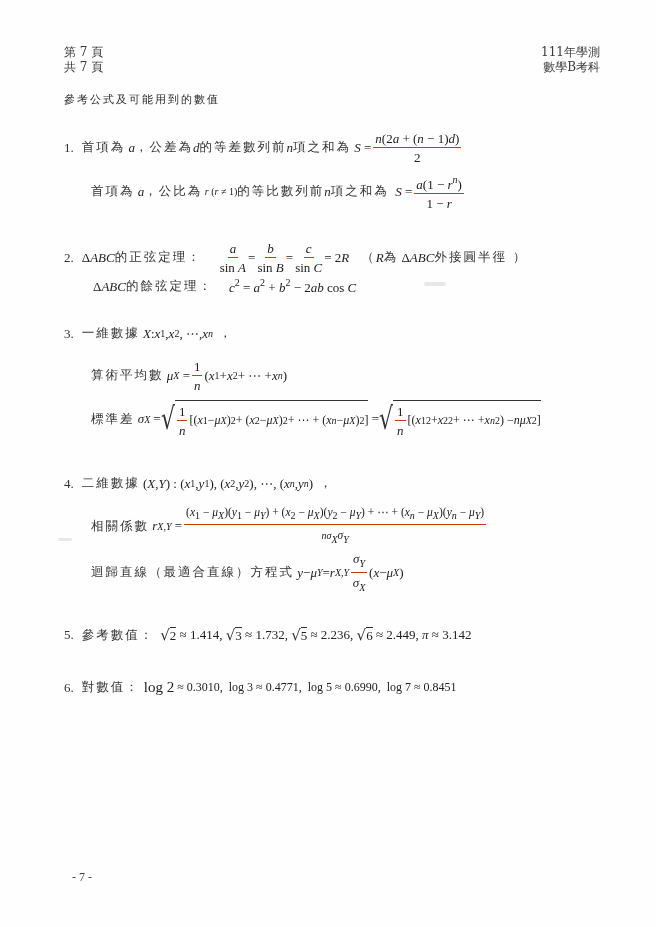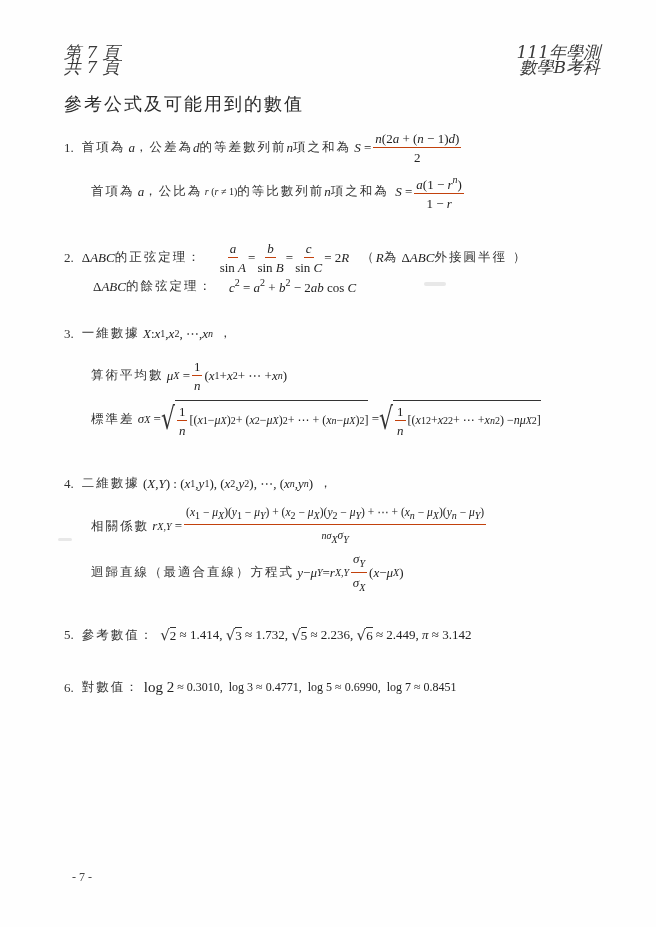--- a/index.html
+++ b/index.html
@@ -16,29 +16,28 @@
       font-family: "DejaVu Serif", "Liberation Serif", serif;
     }
     .page {
       position: absolute;
       left: 0; top: 0;
       width: 656px; height: 927px;
       background: #fefefe;
     }
     .abs { position: absolute; white-space: nowrap; }
     .hdr {
-      font-size: 17px;
+      font-size: 12px;
       line-height: 15px;
       color: #3a3a3a;
       font-family: "DejaVu Serif", serif;
-      font-style: italic;
     }
     .hdr-right { text-align: right; }
     .title {
-      font-size: 18px;
+      font-size: 11px;
       letter-spacing: 2px;
       color: #2a2a2a;
       font-family: "DejaVu Sans", sans-serif;
     }
     .cjk {
       font-family: "DejaVu Sans", sans-serif;
       font-size: 12.5px;
       letter-spacing: 2px;
       color: #333;
     }

